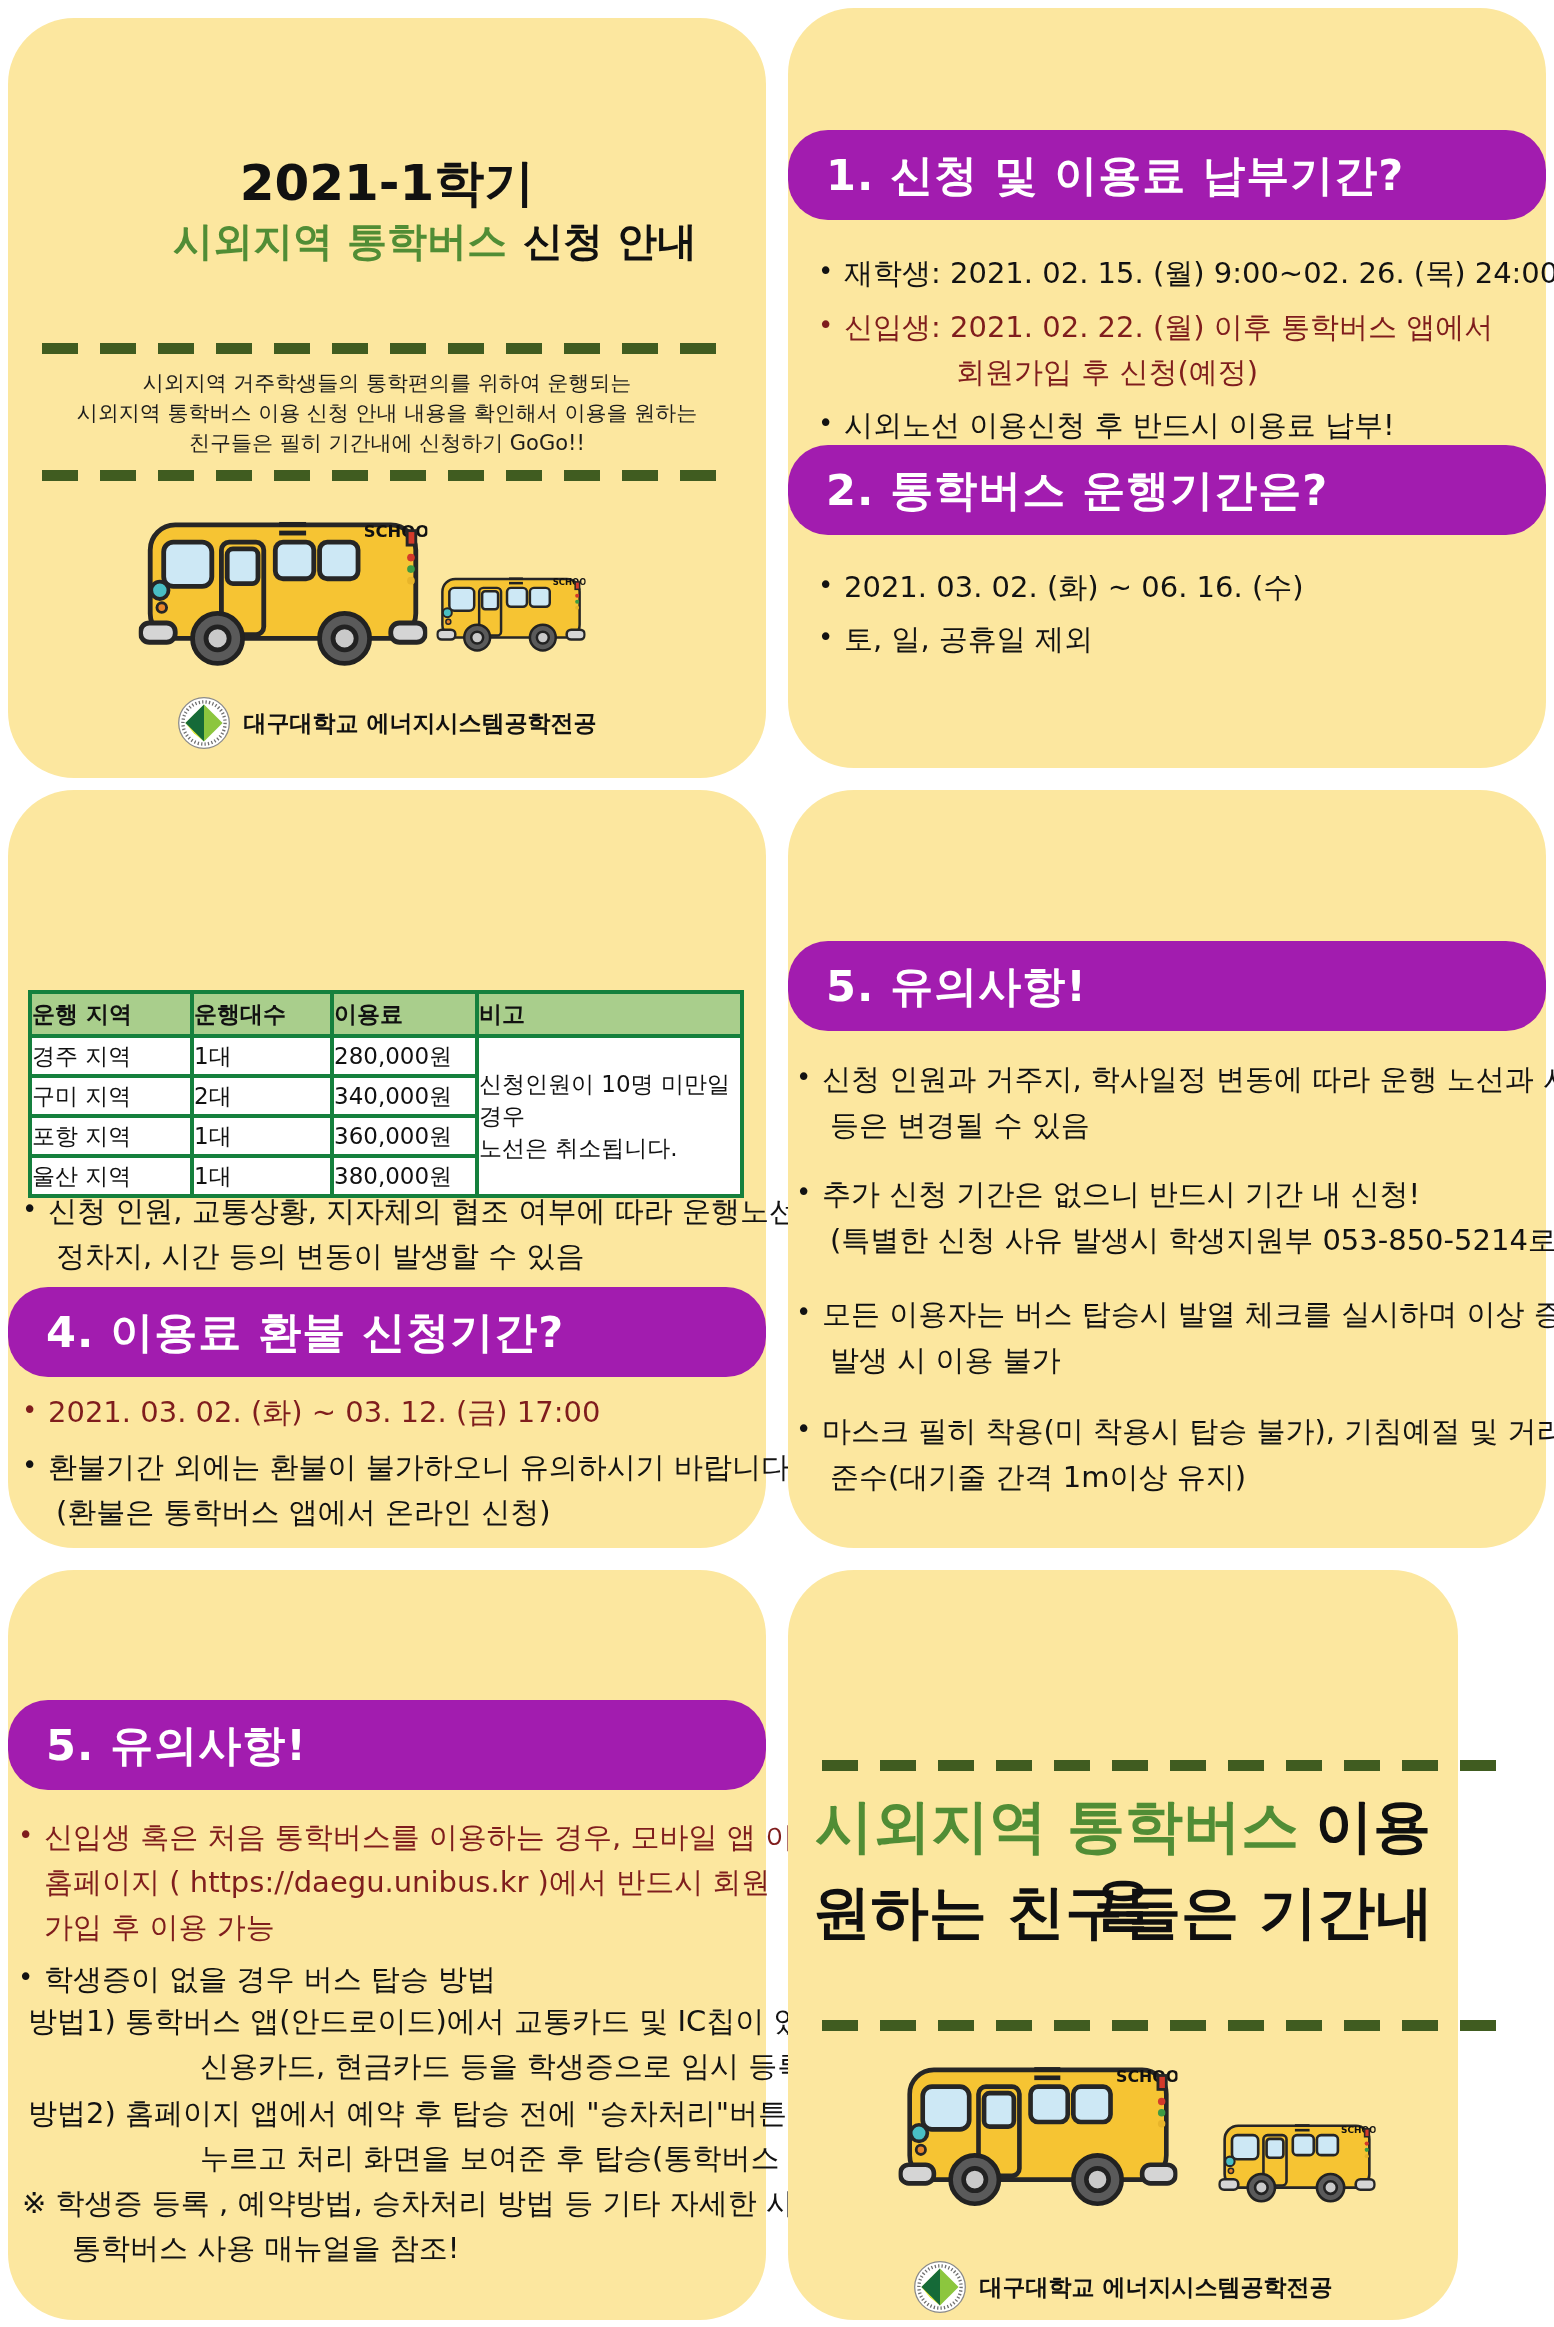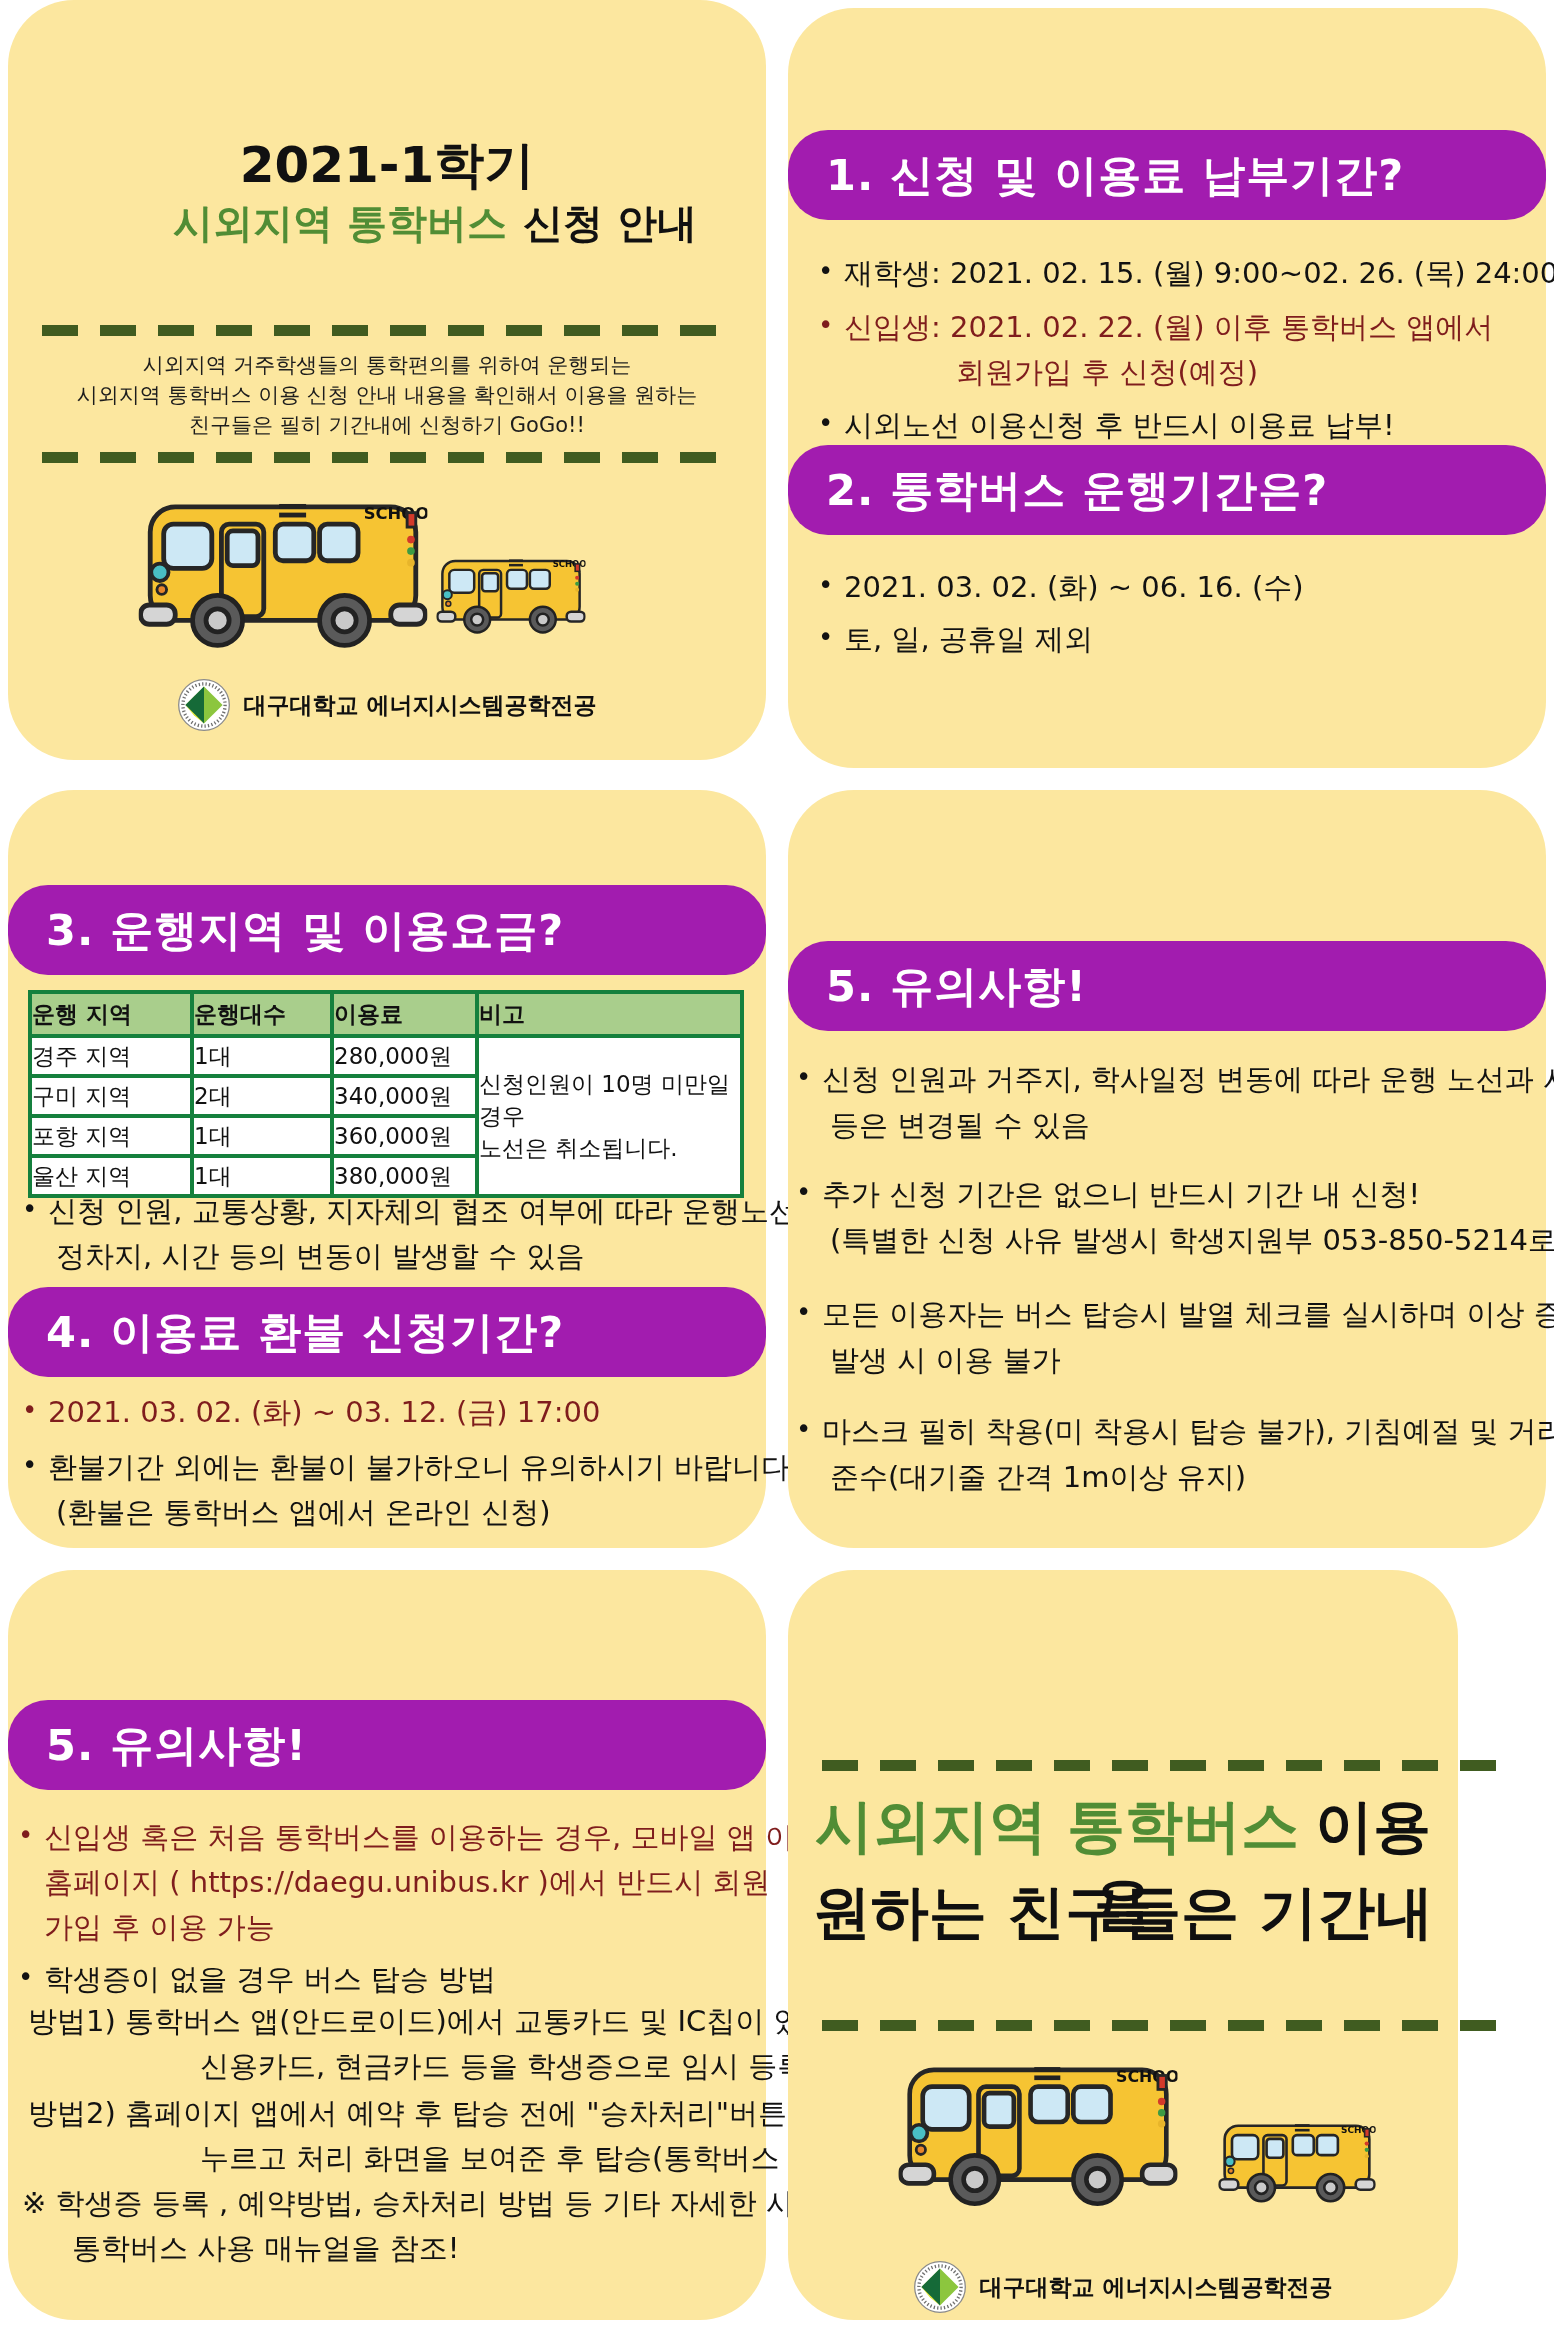--- a/index.html
+++ b/index.html
@@ -1,20 +1,20 @@
 <!DOCTYPE html>
 <html><head>
 <meta charset="utf-8">
 <style>
   html,body { margin:0; padding:0; background:#ffffff; }
   .page { position:relative; width:1554px; height:2327px; background:#ffffff; overflow:hidden;
           font-family:"DejaVu Sans","Liberation Sans",sans-serif; }
 
   .card { position:absolute; background:#FCE79F; border-radius:66px; }
-  #card-intro { left:8px;   top:0;    width:758px; height:760px; }
+  #card-intro { left:8px;   top:18px;    width:758px; height:760px; }
   #card-s12   { left:788px; top:8px;    width:758px; height:760px; }
   #card-s34   { left:8px;   top:790px;  width:758px; height:758px; }
   #card-s5m   { left:788px; top:790px;  width:758px; height:758px; }
   #card-s5b   { left:8px;   top:1570px; width:758px; height:750px; }
   #card-outro { left:788px; top:1570px; width:670px; height:750px; }
 
   .hbar { position:absolute; left:0; width:100%; height:90px; background:#a21caf;
           border-radius:40px; color:#ffffff; font-weight:800; font-size:43px;
           line-height:90px; padding-left:38px; box-sizing:border-box; letter-spacing:1px; }
 
@@ -121,21 +121,20 @@
     <div class="ln dot" style="left:56px; top:246px">재학생: 2021. 02. 15. (월) 9:00~02. 26. (목) 24:00</div>
     <div class="ln dot red" style="left:56px; top:300px">신입생: 2021. 02. 22. (월) 이후 통학버스 앱에서</div>
     <div class="ln red" style="left:168px; top:345px">회원가입 후 신청(예정)</div>
     <div class="ln dot" style="left:56px; top:398px">시외노선 이용신청 후 반드시 이용료 납부!</div>
     <div class="hbar" style="top:437px">2. 통학버스 운행기간은?</div>
     <div class="ln dot" style="left:56px; top:560px">2021. 03. 02. (화) ~ 06. 16. (수)</div>
     <div class="ln dot" style="left:56px; top:612px">토, 일, 공휴일 제외</div>
   </div>
 
   <div class="card" id="card-s34">
-    <div class="hbar" style="top:95px">3. 운행지역 및 이용요금?</div>
     <table class="fare-table" style="left:20px; top:200px">
       <colgroup>
           <col style="width:162px">
           <col style="width:140px">
           <col style="width:145px">
           <col style="width:265px">
         </colgroup>
       <tbody>
           <tr>
         <th>운행 지역</th>

